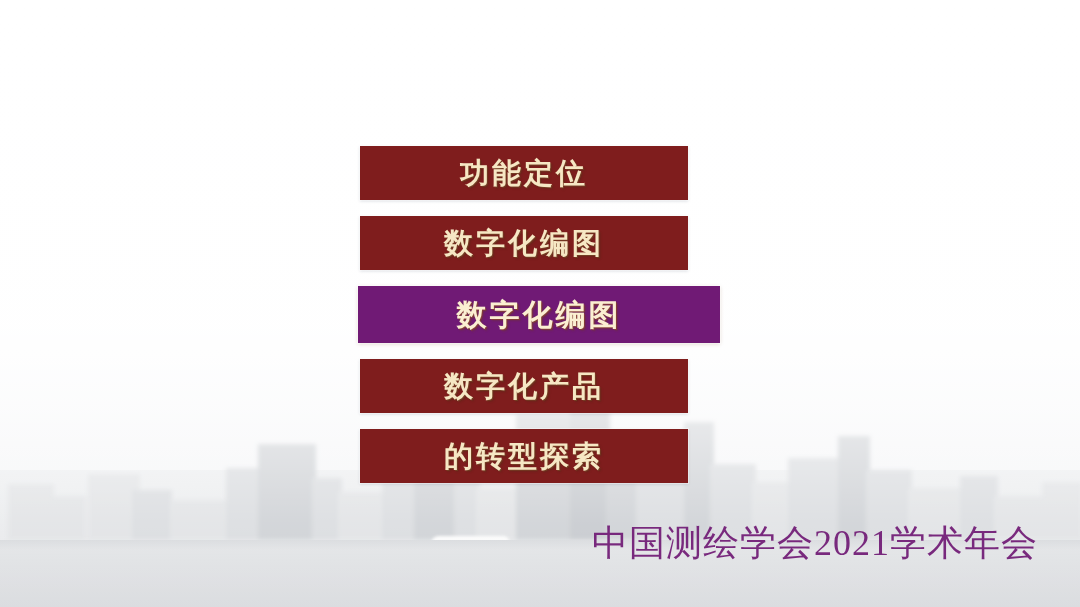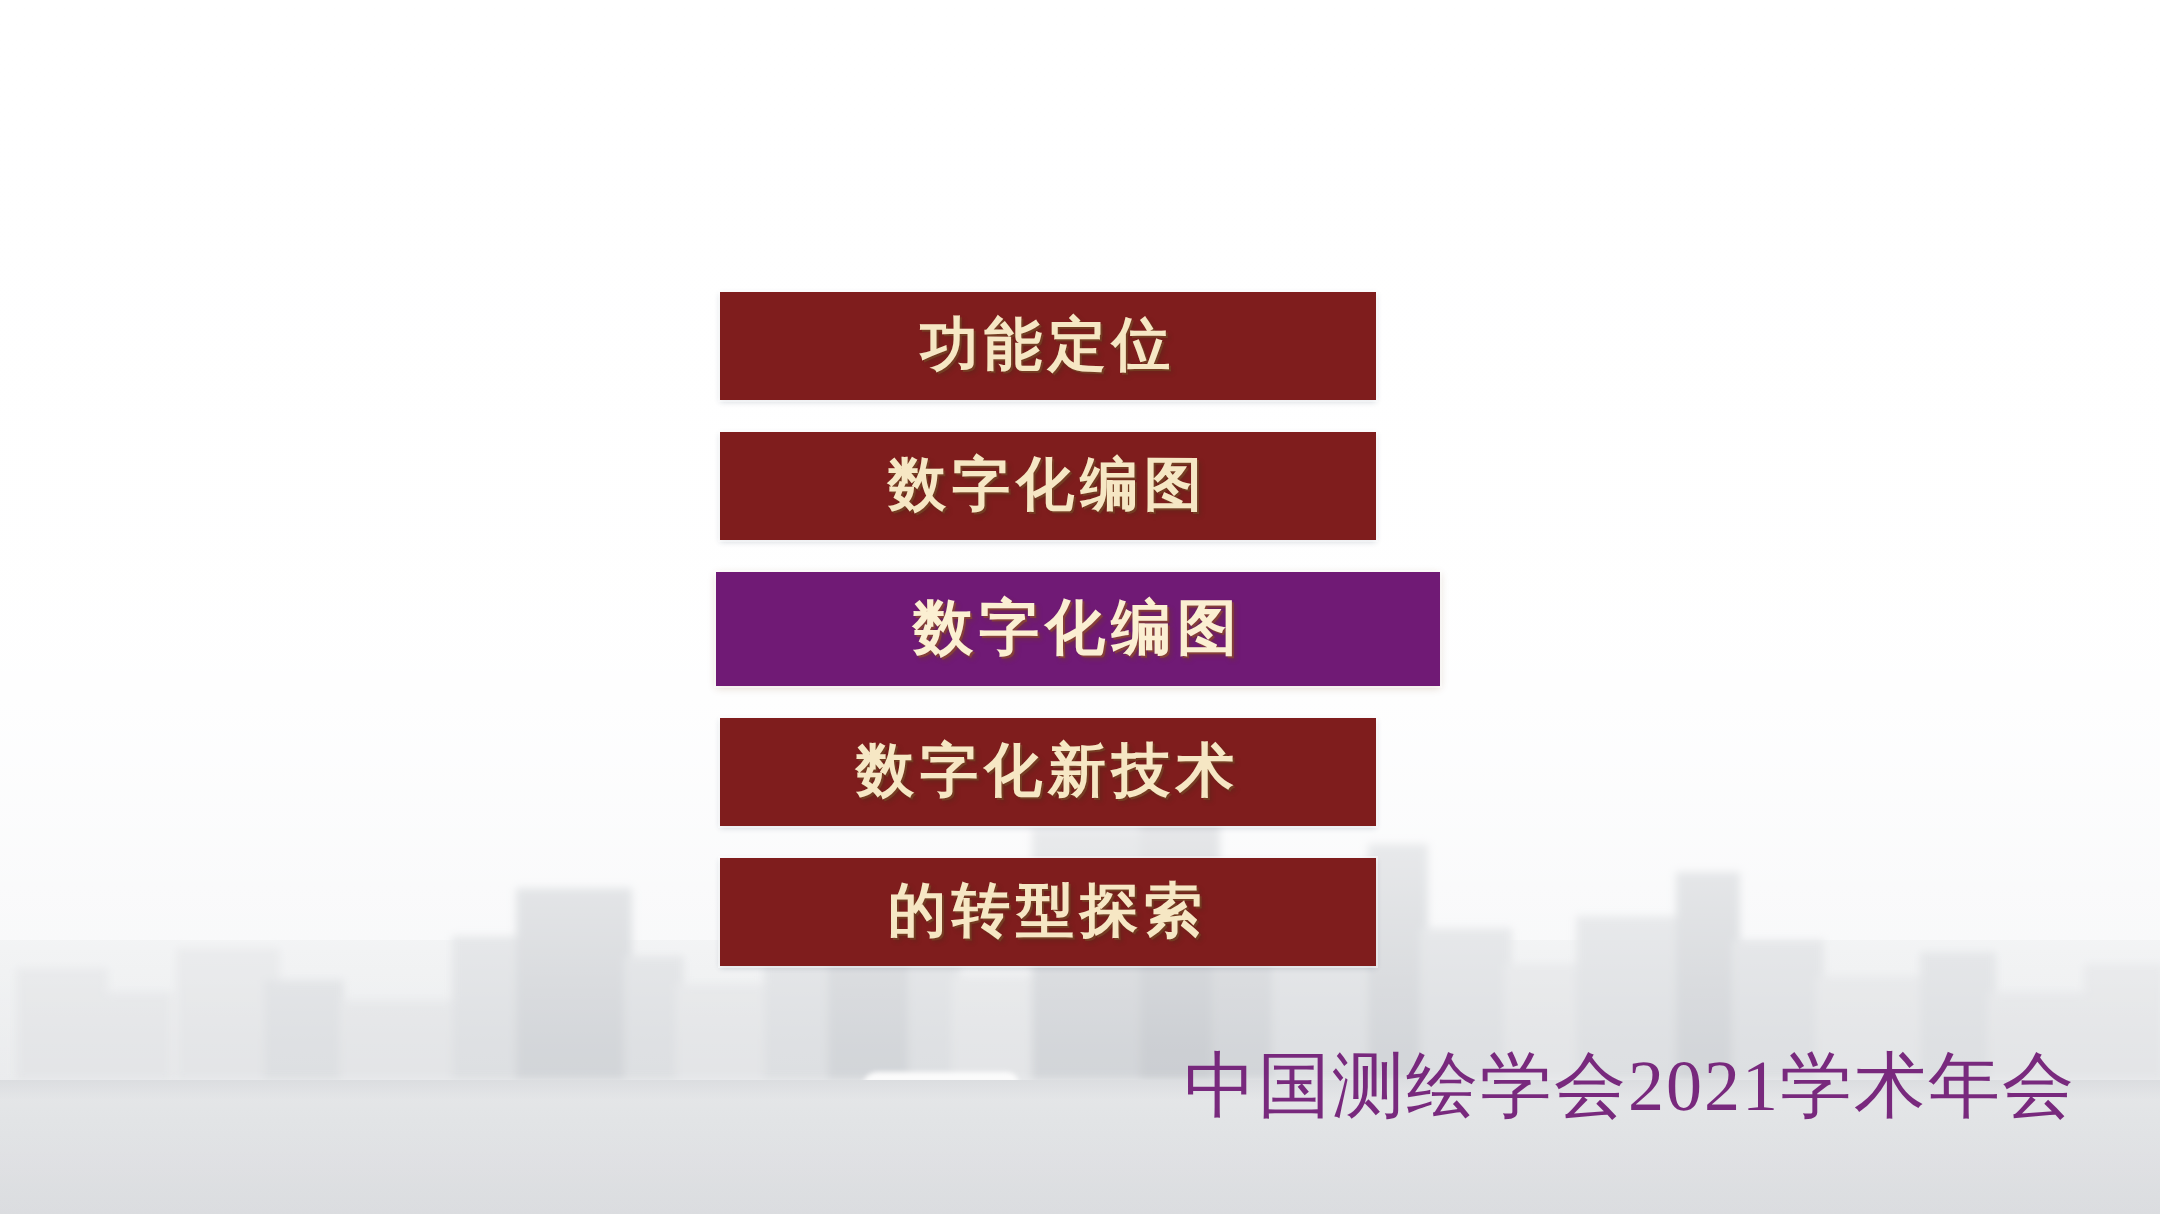--- a/index.html
+++ b/index.html
@@ -267,21 +267,21 @@
 
     <div class="chapter-btn">
       <span class="chapter-label">数字化编图</span>
     </div>
 
     <div class="chapter-btn active">
       <span class="chapter-label">数字化编图</span>
     </div>
 
     <div class="chapter-btn">
-      <span class="chapter-label">数字化新技术</span>
+      <span class="chapter-label">数字化产品</span>
     </div>
 
     <div class="chapter-btn">
       <span class="chapter-label">的转型探索</span>
     </div>
 
   </div>
 
   <div class="watermark">中国测绘学会2021学术年会</div>
 

